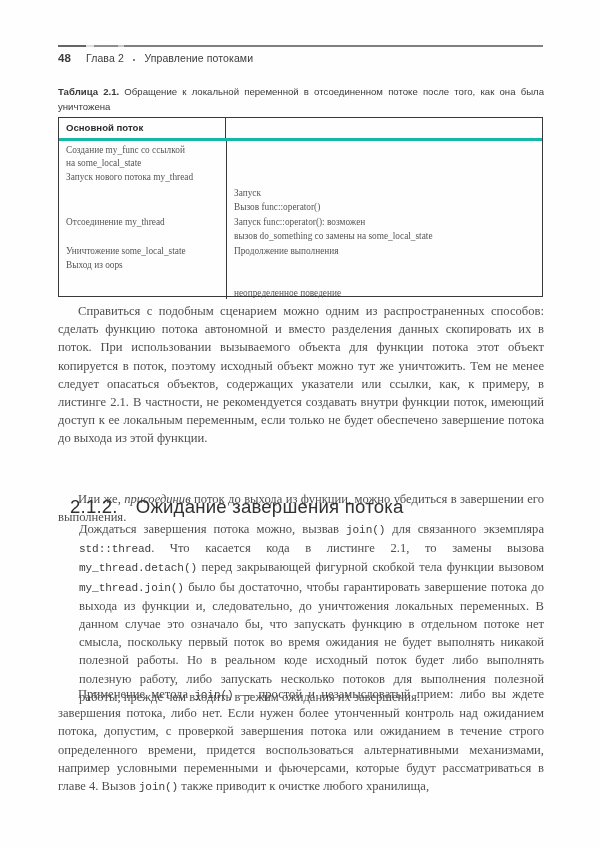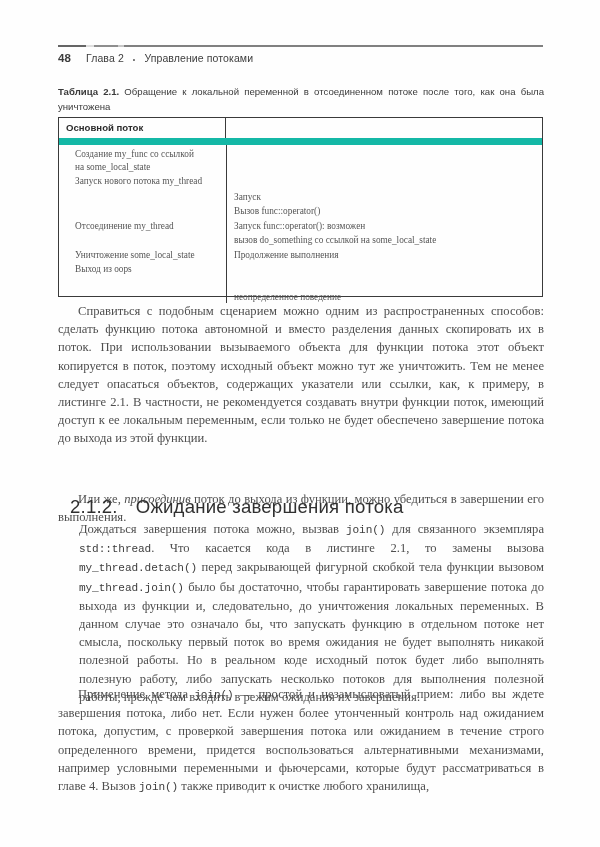--- a/index.html
+++ b/index.html
@@ -81,21 +81,21 @@
     left: 58px;
     top: 117px;
     width: 485px;
     height: 180px;
     border: 1px solid #3a3a3a;
     box-sizing: border-box;
   }
   .tbl-head {
     display: flex;
     height: 20px;
-    border-bottom: 7px solid #14b8a6;
+    border-bottom: 3px solid #14b8a6;
   }
   .tbl-head .th {
     font-family: "Liberation Sans", sans-serif;
     font-size: 9.6px;
     font-weight: bold;
     color: #2c2c2c;
     padding: 4px 0 0 7px;
     box-sizing: border-box;
   }
   .th-a { width: 167px; border-right: 1px solid #3a3a3a; }
@@ -114,21 +114,21 @@
     background: #3a3a3a;
   }
   .cell-lines {
     position: absolute;
     font-family: "Liberation Serif", serif;
     font-size: 9.3px;
     line-height: 13.3px;
     color: #555555;
     white-space: nowrap;
   }
-  .col-a { left: 16px; }
+  .col-a { left: 7px; }
   .col-b { left: 175px; text-align: right; }
 
   
   .body-col {
     position: absolute;
     left: 58px;
     width: 486px;
   }
   p.para {
     margin: 0;
@@ -191,21 +191,21 @@
       <div class="cell-lines col-a" style="top:3px">Создание my_func со ссылкой</div>
       <div class="cell-lines col-a" style="top:16px">на some_local_state</div>
       <div class="cell-lines col-a" style="top:30px">Запуск нового потока my_thread</div>
       <div class="cell-lines col-a" style="top:75px">Отсоединение my_thread</div>
       <div class="cell-lines col-a" style="top:104px">Уничтожение some_local_state</div>
       <div class="cell-lines col-a" style="top:118px">Выход из oops</div>
 
       <div class="cell-lines col-b" style="top:46px">Запуск</div>
       <div class="cell-lines col-b" style="top:60px">Вызов func::operator()</div>
       <div class="cell-lines col-b" style="top:75px">Запуск func::operator(): возможен</div>
-      <div class="cell-lines col-b" style="top:89px">вызов do_something со ссылкой на some_local_state</div>
+      <div class="cell-lines col-b" style="top:89px">вызов do_something со замены на some_local_state</div>
       <div class="cell-lines col-b" style="top:104px">Продолжение выполнения</div>
       <div class="cell-lines col-b" style="top:146px">неопределенное поведение</div>
     </div>
   </div>
 
   <div class="body-col" id="para1">
     <p class="para">Справиться с подобным сценарием можно одним из распространенных способов: сделать функцию потока автономной и вместо разделения данных скопировать их в поток. При использовании вызываемого объекта для функции потока этот объект копируется в поток, поэтому исходный объект можно тут же уничтожить. Тем не менее следует опасаться объектов, содержащих указатели или ссылки, как, к примеру, в листинге 2.1. В частности, не рекомендуется создавать внутри функции поток, имеющий доступ к ее локальным переменным, если только не будет обеспечено завершение потока до выхода из этой функции.</p>
   </div>
 
   <div class="body-col" id="para2">

